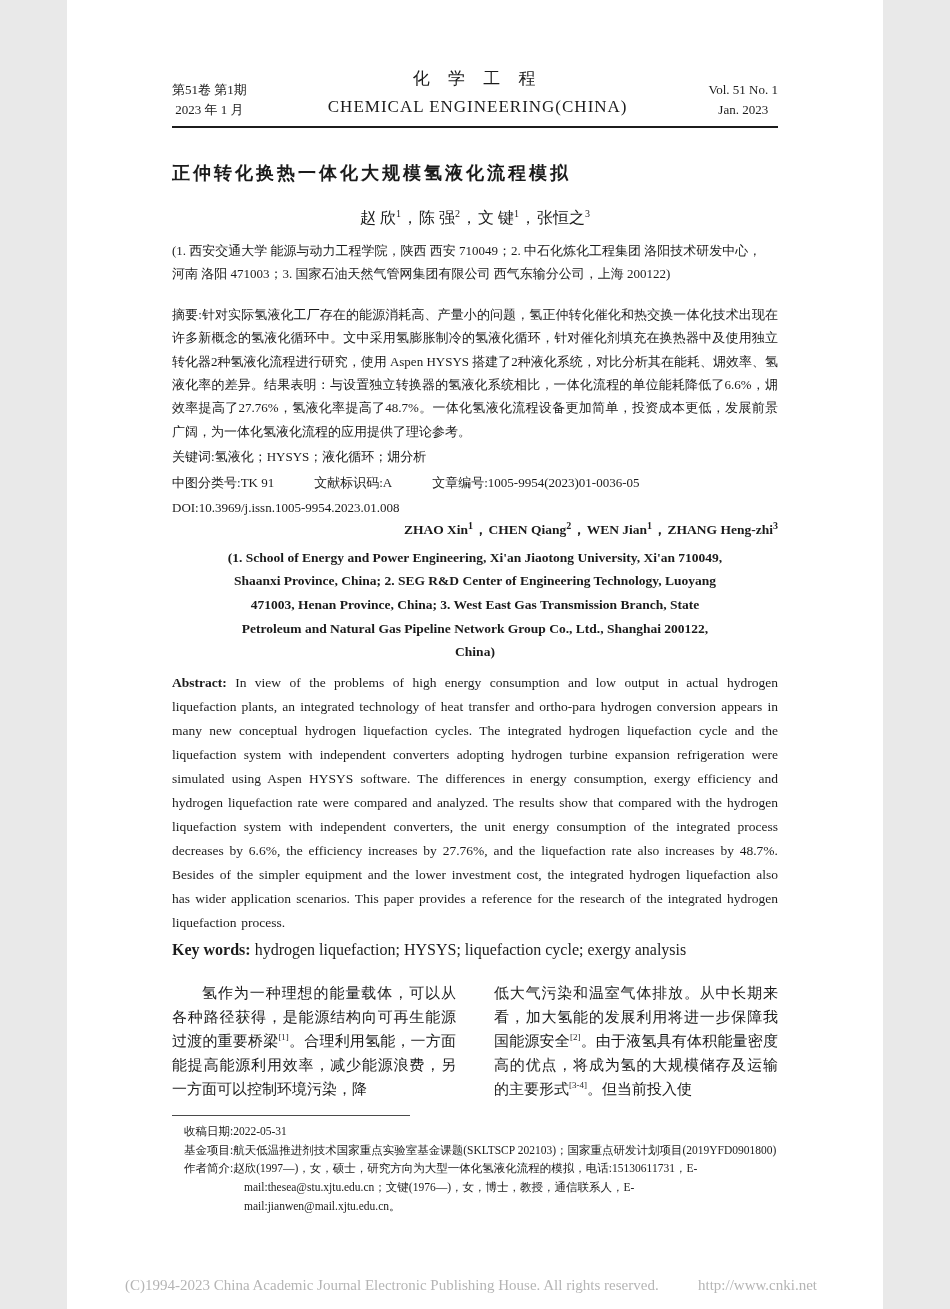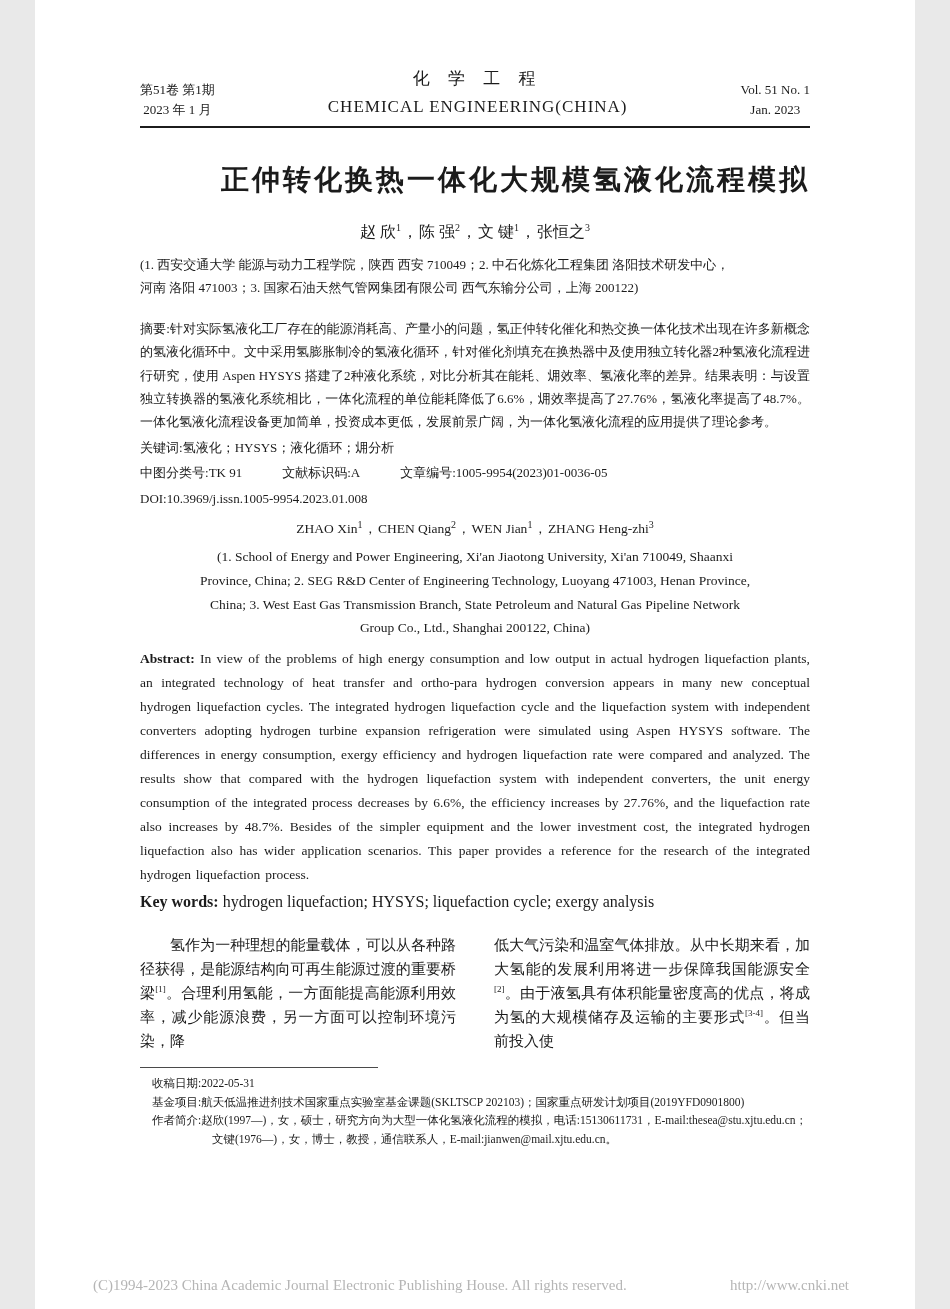--- a/index.html
+++ b/index.html
@@ -1,45 +1,45 @@
 <!DOCTYPE html>
 <html><head>
 <meta charset="utf-8">
 <style>
   * { margin:0; padding:0; box-sizing:border-box; }
   html,body { background:#e9e9e9; }
   body { font-family:"Liberation Serif","DejaVu Serif",serif; color:#1b1b1b; }
-  .page { width:880px; height:1309px; margin:0 auto; background:#ffffff; position:relative;
+  .page { width:816px; height:1309px; margin:0 auto; background:#ffffff; position:relative;
           padding:66px 105px 0; overflow:hidden; }
 
   
   .jheader { display:flex; justify-content:space-between; align-items:flex-end;
              border-bottom:2px solid #1c1c1c; padding-bottom:7px; font-size:13px; line-height:1.5; }
   .jh-left, .jh-right { text-align:center; white-space:nowrap; }
   .jh-center { text-align:center; }
   .jh-cn { font-size:17px; letter-spacing:7px;text-align:center; }
   .jh-en { font-size:17px; margin-top:2px; letter-spacing:1px; }
 
-  .title-cn { margin-top:33px; text-align:right; font-size:28px; font-weight:700; letter-spacing:3px; }
+  .title-cn { margin-top:33px; text-align:left; font-size:18px; font-weight:700; letter-spacing:3px; }
 
   .authors-cn { margin-top:23px; text-align:center; font-size:16px; }
   sup.aff { font-size:10px; vertical-align:super; }
   .sep { padding:0 1px; }
 
   .affil-cn { margin-top:11px; font-size:13px; line-height:1.75; }
 
   .meta-block { margin-top:17px; font-size:13px; line-height:1.8; }
   .meta-block b, .fn b { font-weight:400; }
   .abstract-cn { text-align:justify; }
   .kw-line, .clc-line, .doi-line { margin-top:2px; }
   .clc-seg { margin-right:40px; }
 
   .title-en { margin-top:20px; text-align:center; font-size:20px; font-weight:700; line-height:1.6; padding:0 28px; }
-  .authors-en { margin-top:9px; text-align:center; font-size:13.5px; font-weight:400; }
-  .affil-en { margin-top:7px; text-align:center; font-size:13.5px; line-height:1.75; padding:0 52px; }
+  .authors-en { margin-top:0; text-align:right; font-size:13.5px; font-weight:700; }
+  .affil-en { margin-top:7px; text-align:center; font-size:13.5px; line-height:1.75; padding:0 52px;font-weight:bold; }
   .abstract-en { margin-top:7px; font-size:13.5px; line-height:1.78; text-align:justify; word-spacing:1.5px; }
   .kw-en { margin-top:6px; font-size:16px; }
 
   .body-cols { margin-top:22px; display:flex; gap:38px; }
   .body-cols p { flex:1; font-size:15px; line-height:1.6; text-align:justify; }
   .indent { text-indent:2em; }
   sup.ref { font-size:9px; vertical-align:super; }
 
   .footnotes { margin-top:14px; font-size:11.5px; line-height:1.62; }
   .fn-rule { width:238px; border-top:1px solid #4a4a4a; margin-bottom:6px; }

